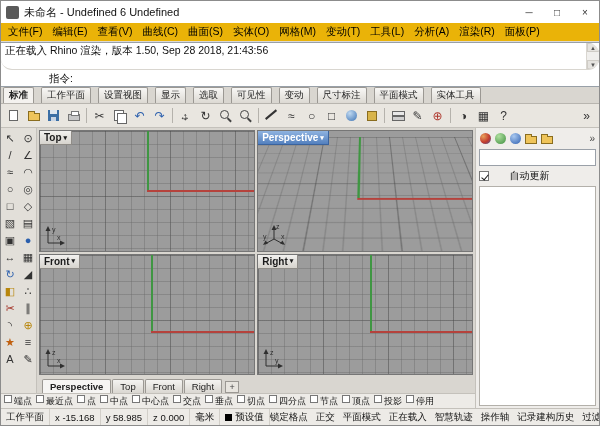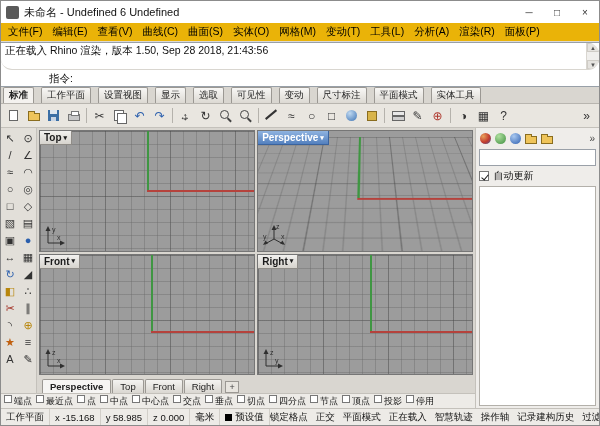--- a/index.html
+++ b/index.html
@@ -101,21 +101,21 @@
 
   
   .rpanel { width:124px; background:#EFEDEA; border-left:1px solid #C4C1BB; display:flex; flex-direction:column; gap:3px; padding:3px 3px 2px 3px; }
   .rp-tabs { display:flex; align-items:center; gap:4px; height:15px; padding:0 1px; }
   .ball { width:11px; height:11px; border-radius:50%; }
   .ball-multi { background:radial-gradient(circle at 30% 30%, #E8A15A, #C23A2E 55%, #355FA8 100%); }
   .ball-green { background:radial-gradient(circle at 35% 30%, #AFE0A0, #3E8E3E); }
   .ball-blue  { background:radial-gradient(circle at 35% 30%, #A8C8F0, #3060B0); }
   .rp-more { margin-left:auto; font-size:10px; color:#444; }
   .rp-search { height:17px; font-size:10px; border:1px solid #9AA0A8; background:#fff; padding:0 3px; width:100%; }
-  .rp-check { display:flex; align-items:center; gap:4px; height:14px; font-size:10px; color:#111; }
+  .rp-check { display:flex; align-items:center; gap:20px; height:14px; font-size:10px; color:#111; }
   .cbx { width:10px; height:10px; background:#fff; border:1px solid #777; position:relative; flex:none; }
   .cbx.checked::after { content:""; position:absolute; left:2.5px; top:0.5px; width:3px; height:6px; border:solid #1A1A1A; border-width:0 1.5px 1.5px 0; transform:rotate(40deg); }
   .rp-list { flex:1; background:#fff; border:1px solid #B3B0AA; }
 
   
   .osnap { height:15px; background:#EDEBE7; border-top:1px solid #C4C1BB; display:flex; align-items:center; gap:4px; padding:0 3px; font-size:9px; color:#111; flex:none; }
   .os { display:flex; align-items:flex-start; gap:2px; white-space:nowrap; }
   .cb { width:8px; height:8px; background:#fff; border:1px solid #777; flex:none; }
 
   

